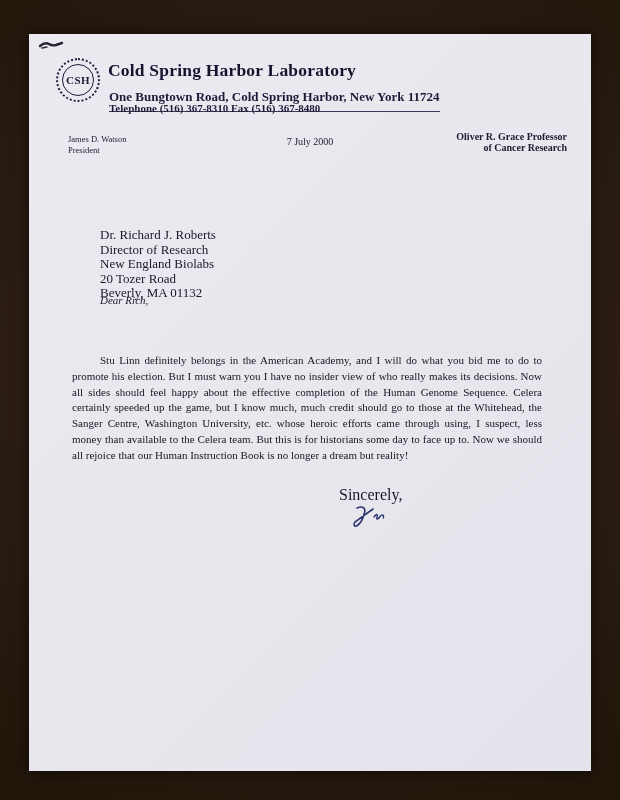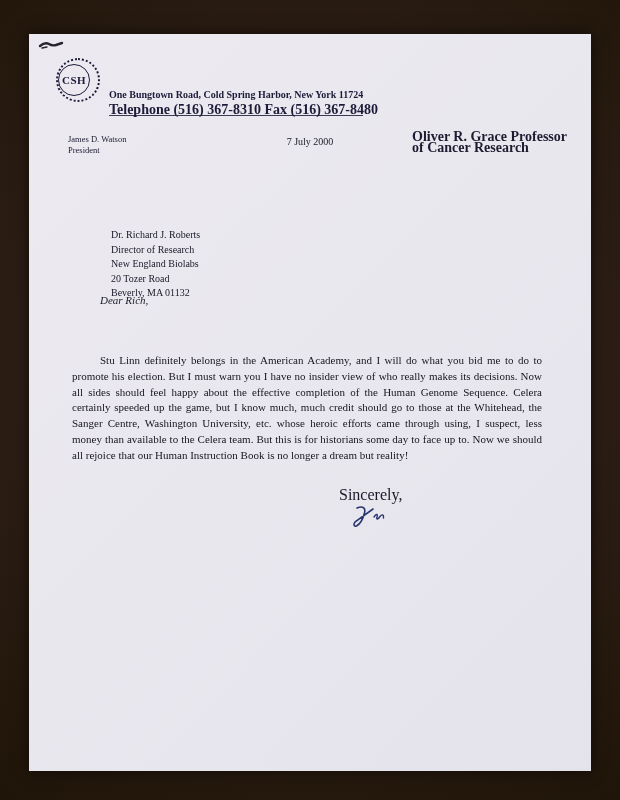--- a/index.html
+++ b/index.html
@@ -34,21 +34,21 @@
     position: absolute;
     left: 27px;
     top: 24px;
     width: 44px;
     height: 44px;
     border: 2px dotted #1c1b38;
     border-radius: 50%;
     box-sizing: border-box;
     display: flex;
     align-items: center;
-    justify-content: flex-start;
+    justify-content: center;
   }
   .logo-inner {
     width: 32px;
     height: 32px;
     border: 1.5px solid #1c1b38;
     border-radius: 50%;
     box-sizing: border-box;
     display: flex;
     align-items: center;
     justify-content: center;
@@ -63,31 +63,31 @@
     top: 26px;
     font-size: 17.5px;
     font-weight: bold;
     color: #15142f;
     letter-spacing: 0.2px;
   }
   .org-address {
     position: absolute;
     left: 80px;
     top: 55px;
-    font-size: 10px;
+    font-size: 13px;
     font-weight: bold;
     color: #1c1b38;
     border-bottom: 1px solid #3a3a55;
-    padding-bottom: 15px;
+    padding-bottom: 6px;
   }
   .org-phone {
     position: absolute;
     left: 80px;
     top: 68px;
-    font-size: 14px;
+    font-size: 11px;
     font-weight: bold;
     color: #1c1b38;
   }
   
   .sender-block {
     position: absolute;
     left: 39px;
     top: 100px;
     font-size: 8.5px;
     line-height: 10.5px;
@@ -99,33 +99,33 @@
     top: 102px;
     width: 100%;
     text-align: center;
     font-size: 10px;
     color: #191826;
   }
   .professor-block {
     position: absolute;
     right: 24px;
     top: 98px;
-    font-size: 14px;
+    font-size: 10px;
     line-height: 10.5px;
+    text-align: right;
     color: #1c1b30;
     font-weight: bold;
   }
   
   .recipient {
     position: absolute;
     left: 71px;
     top: 194px;
-    font-size: 10px;
+    font-size: 13px;
     line-height: 14.5px;
-    margin-left: 11px;
   }
   .salutation {
     position: absolute;
     left: 71px;
     top: 260px;
     font-size: 11px;
     font-style: italic;
   }
   .body-paragraph {
     position: absolute;
@@ -157,20 +157,21 @@
 <div class="paper">
 
   <svg class="ink-smudge" width="36" height="14" viewBox="0 0 36 14">
     <path d="M3 8 q5 -4 9 -2 q3 2 7 1 l6 -2" stroke="#26242e" stroke-width="2.4" fill="none" stroke-linecap="round"></path>
     <path d="M5 10 l5 -1" stroke="#26242e" stroke-width="1.4" fill="none" stroke-linecap="round"></path>
   </svg>
 
   <div class="logo">
     <div class="logo-inner">CSH</div>
   </div>
+  <div class="org-name">Cold Spring Harbor Laboratory</div>
   <div class="org-address">One Bungtown Road, Cold Spring Harbor, New York 11724</div>
   <div class="org-phone">Telephone (516) 367-8310  Fax (516) 367-8480</div>
 
   <div class="sender-block">
     <div>James D. Watson</div>
     <div>President</div>
   </div>
   <div class="date-line">7 July 2000</div>
   <div class="professor-block">
     <div>Oliver R. Grace Professor</div>

